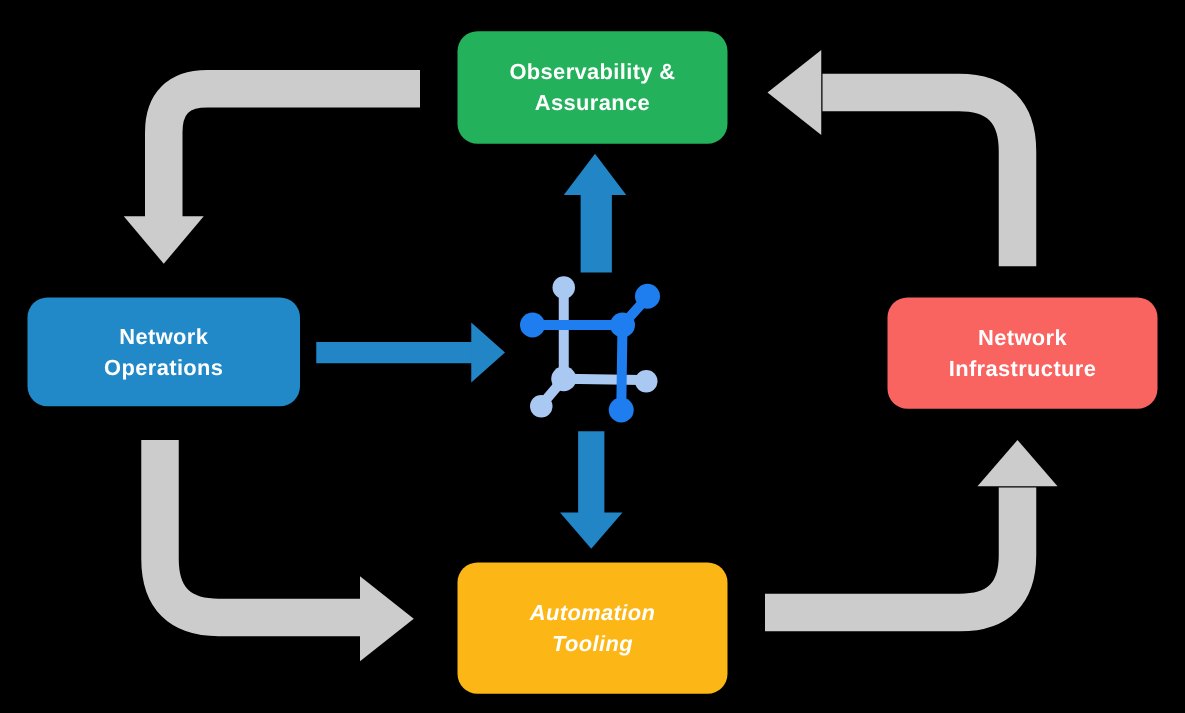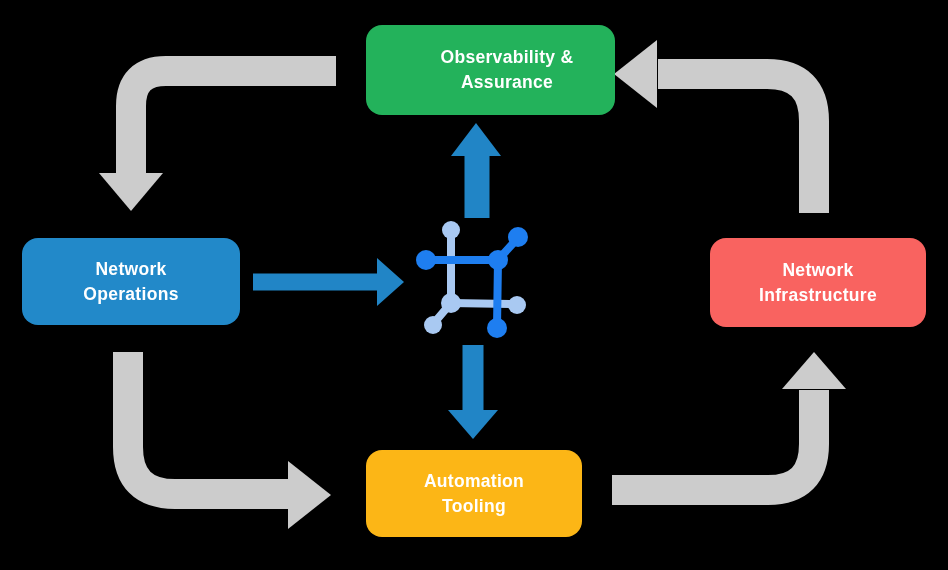--- a/index.html
+++ b/index.html
@@ -20,21 +20,21 @@
     white-space:pre-line;
     text-align:center;
     font-size:17.5px;
     font-weight:bold;
     letter-spacing:.3px;
     line-height:1.42;
   }
   .box-observability{left:366px;top:25px;width:216px;height:90px;}
   .box-operations{left:22px;top:238px;width:218px;height:87px;}
   .box-infrastructure{left:710px;top:238px;width:216px;height:89px;}
-  .box-automation{left:366px;top:450px;width:216px;height:87px;}
+  .box-automation{left:366px;top:450px;width:216px;height:105px;font-style:italic;}
   .center-icon{position:absolute;left:413px;top:220px;width:120px;height:120px;}
 </style>
 </head>
 <body>
 
 <div class="canvas" style="background: rgb(0, 0, 0);">
 
   <svg class="arrow-layer" width="948" height="570" viewBox="0 0 948 570">
 
     <g>
@@ -66,21 +66,21 @@
       <path d="M477 218 L477 153" fill="none" stroke-width="25" stroke="#2185c6"></path>
       <polygon points="451,156 501,156 476,123" fill="#2185c6"></polygon>
     </g>
 
     <g>
       <path d="M473 345 L473 412" fill="none" stroke-width="21" stroke="#2185c6"></path>
       <polygon points="448,410 498,410 473,439" fill="#2185c6"></polygon>
     </g>
   </svg>
 
-  <div class="node-box box-observability" style="background: rgb(35, 178, 91); padding-left: 33px;">
+  <div class="node-box box-observability" style="background: rgb(35, 178, 91);">
     <span class="node-label">Observability &amp;
 Assurance</span>
   </div>
 
   <div class="node-box box-operations" style="background: rgb(34, 137, 201);">
     <span class="node-label">Network
 Operations</span>
   </div>
 
   <div class="node-box box-infrastructure" style="background: rgb(249, 99, 96);">

